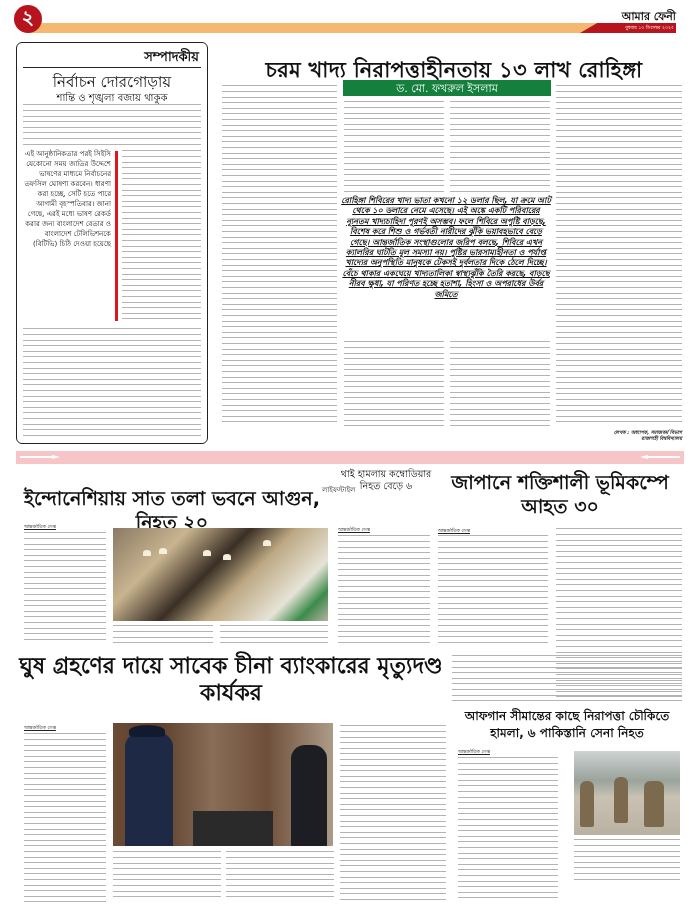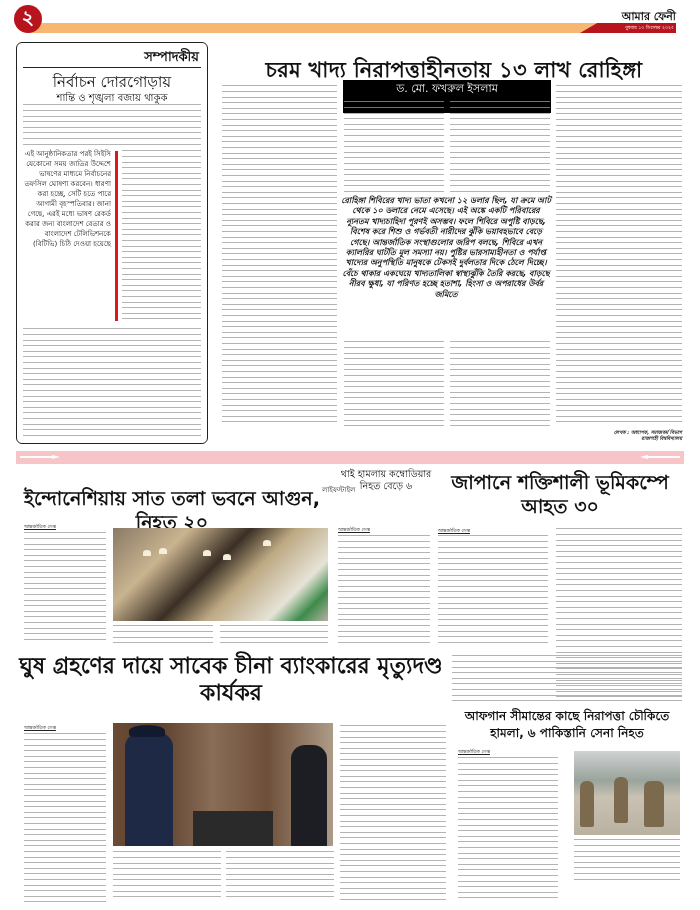--- a/index.html
+++ b/index.html
@@ -24,26 +24,26 @@
   #ed-title { position: absolute; left: 0; right: 0; top: 27px; text-align: center; font-size: 15px; }
   #ed-subtitle { position: absolute; left: 0; right: 0; top: 47px; text-align: center; font-size: 10px; }
   #ed-body1 { position: absolute; left: 6px; right: 6px; top: 60px; height: 42px; }
   #ed-pull { position: absolute; left: 6px; top: 106px; width: 88px; font-size: 7px; line-height: 10px; text-align: right; }
   #ed-red-bar { position: absolute; left: 98px; top: 108px; width: 3px; height: 170px; background: #e0151e; }
   #ed-body2 { position: absolute; left: 105px; right: 6px; top: 106px; height: 172px; }
   #ed-body3 { position: absolute; left: 6px; right: 6px; top: 284px; height: 112px; }
 
   
   #lead-headline { left: 214px; top: 54px; width: 480px; font-size: 21px; text-align: center; font-weight: bold; letter-spacing: .3px; }
-  #lead-byline { left: 343px; top: 80px; width: 208px; height: 33px; background: #000000; color: #fff; font-size: 11px; text-align: center; line-height: 17px; }
+  #lead-byline { left: 343px; top: 80px; width: 208px; height: 16px; background: #15803d; color: #fff; font-size: 11px; text-align: center; line-height: 17px; }
   #lead-c1 { left: 222px; top: 84px; width: 115px; height: 342px; }
   #lead-c2 { left: 344px; top: 100px; width: 100px; height: 92px; }
   #lead-c3 { left: 450px; top: 100px; width: 100px; height: 92px; }
   #lead-c4 { left: 556px; top: 84px; width: 126px; height: 342px; }
-  #lead-quote { left: 340px; top: 196px; width: 212px; font-size: 8px; line-height: 10.4px; text-align: center; font-style: italic; font-weight: bold; }
+  #lead-quote { left: 340px; top: 196px; width: 212px; font-size: 8px; line-height: 10.4px; text-align: center; font-style: italic; font-weight: bold; text-decoration: underline; }
   #lead-c2b { left: 344px; top: 340px; width: 100px; height: 86px; }
   #lead-c3b { left: 450px; top: 340px; width: 100px; height: 86px; }
   #lead-author { left: 556px; top: 430px; width: 126px; font-size: 4.8px; font-weight: bold; font-style: italic; text-align: right; line-height: 6px; }
 
   
   #life-band { left: 16px; top: 451px; width: 668px; height: 13px; background: #f7c5c8; }
   #life-label { left: 322px; top: 452px; font-size: 7px; color: #222; margin-top: 32px; }
   .arrow { position: absolute; top: 455px; height: 4px; width: 40px; background: #fff; }
   #arrow-l { left: 20px; clip-path: polygon(0 25%, 80% 25%, 80% 0, 100% 50%, 80% 100%, 80% 75%, 0 75%); }
   #arrow-r { left: 640px; clip-path: polygon(0 50%, 20% 0, 20% 25%, 100% 25%, 100% 75%, 20% 75%, 20% 100%); }

